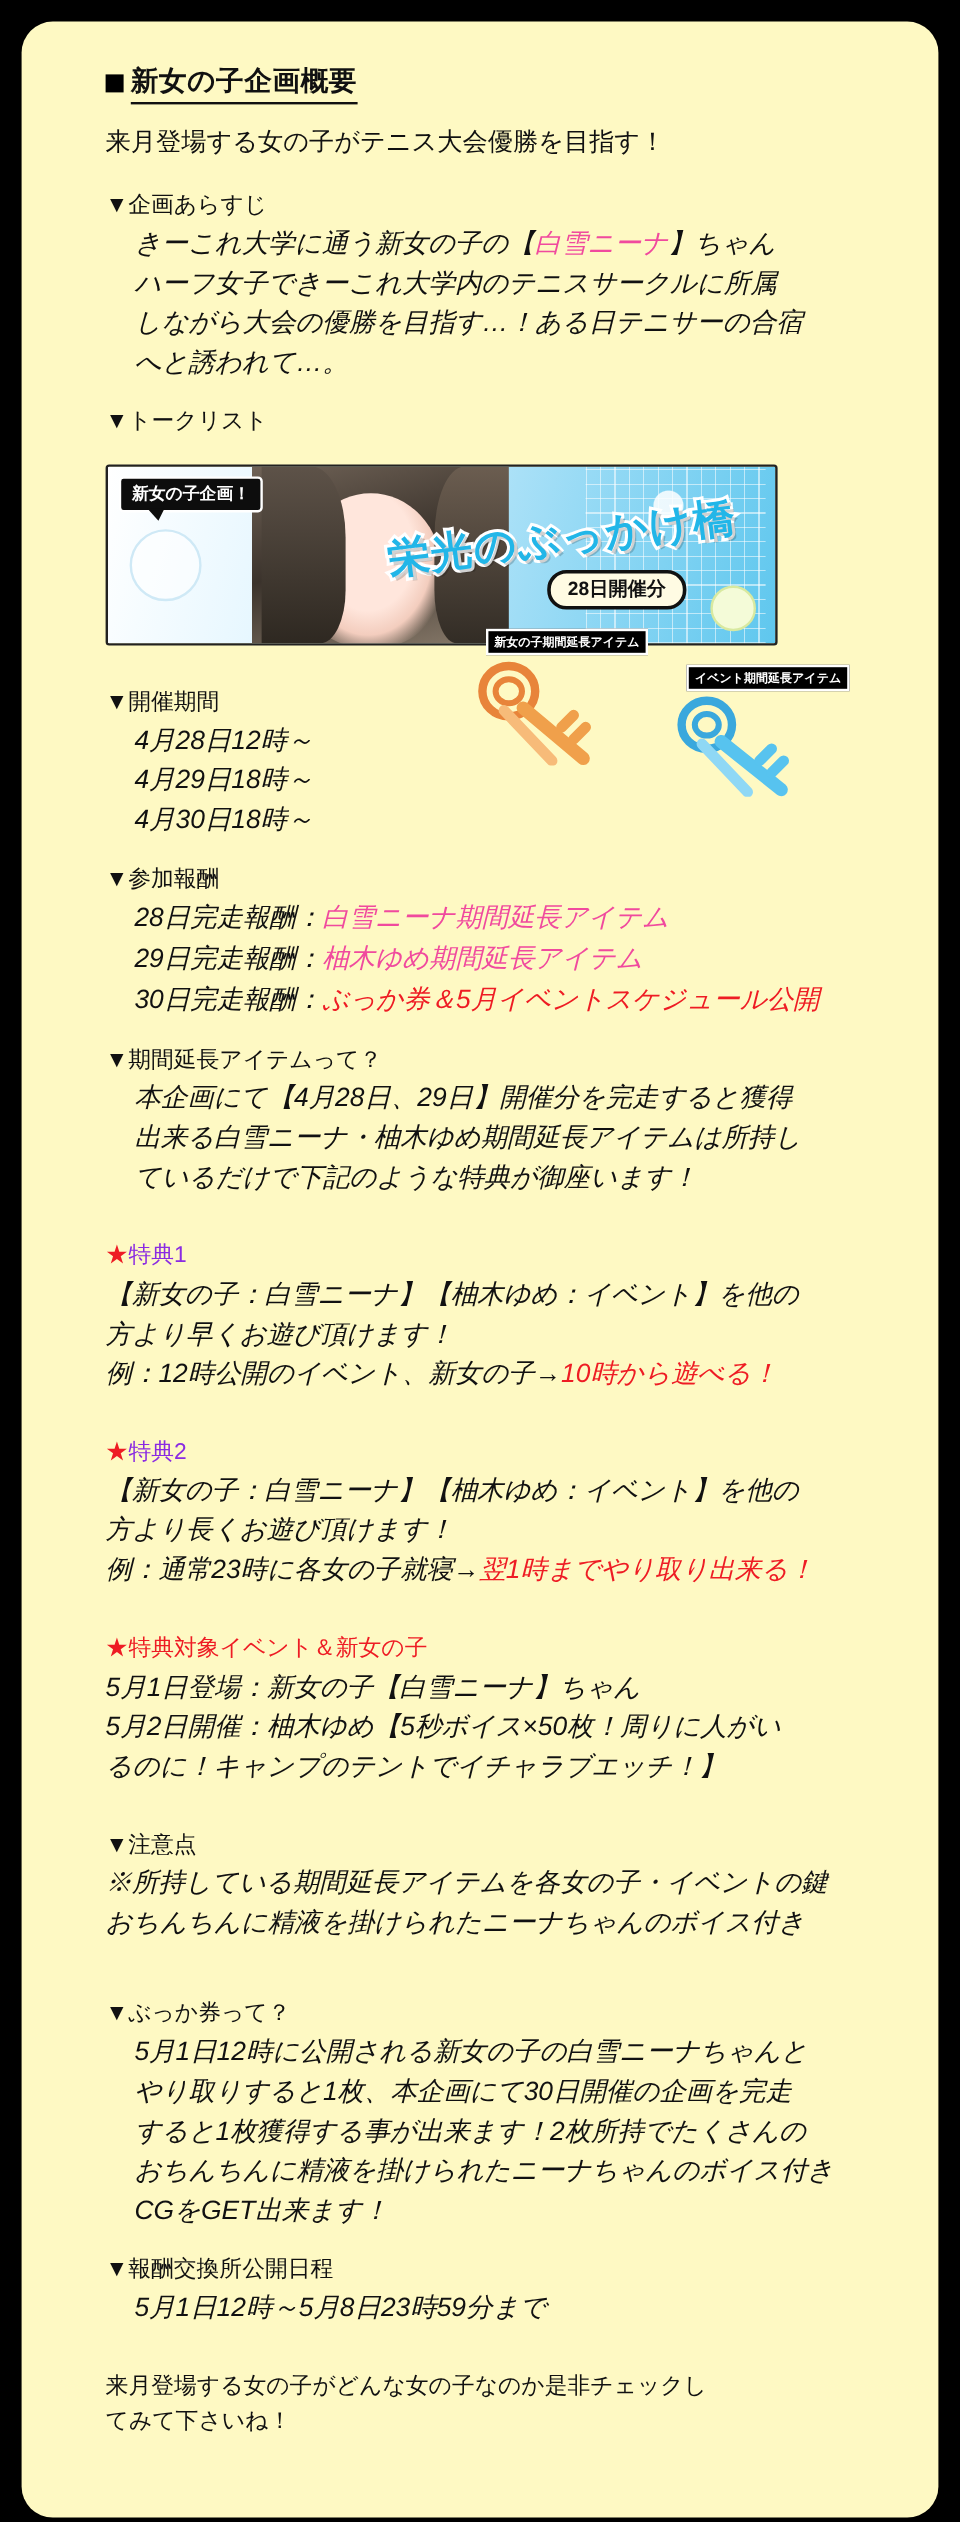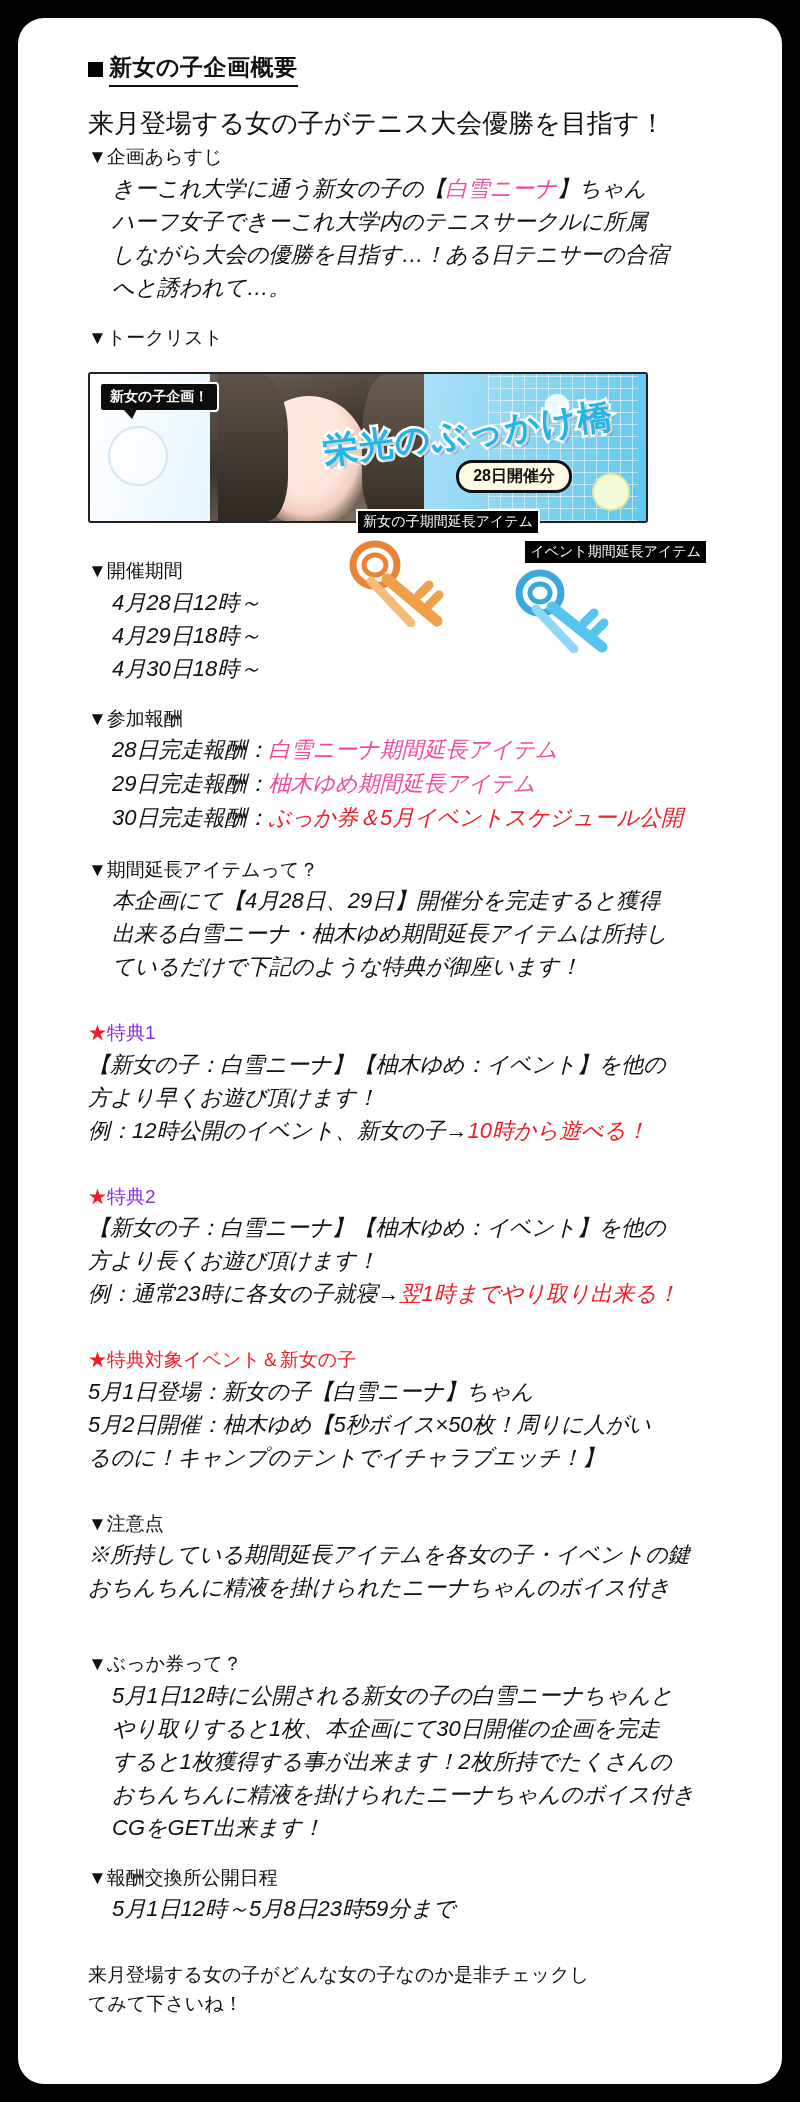--- a/index.html
+++ b/index.html
@@ -17,21 +17,21 @@
     width: 800px;
     min-height: 2102px;
     background: #000000;
     box-sizing: border-box;
     padding: 18px 18px;
     display: flex;
     justify-content: center;
   }
   .card {
     width: 764px;
-    background: #ffffff;
+    background: #fef9c3;
     border-radius: 26px;
     box-sizing: border-box;
     padding: 28px 56px 40px 70px;
     position: relative;
   }
   .title {
     font-size: 23px;
     font-weight: bold;
     color: #111111;
     letter-spacing: 0.5px;
@@ -45,23 +45,24 @@
     width: 15px;
     height: 15px;
     background: #000000;
     margin-right: 2px;
   }
   .title .u {
     border-bottom: 2px solid #111111;
     padding-bottom: 2px;
   }
   .lead {
-    font-size: 26px;
+    font-size: 21px;
     color: #111111;
     line-height: 1.55;
+    margin-bottom: 22px;
   }
   .sec {
     margin-bottom: 20px;
   }
   .sec-head {
     font-size: 19px;
     color: #111111;
     line-height: 1.5;
   }
   .sec-body {
@@ -207,22 +208,22 @@
   .keys-row {
     position: relative;
     height: 0;
   }
   .keyart {
     position: absolute;
   }
   .keyart .lbl {
     background: #000000;
     color: #ffffff;
-    font-size: 14px;
-    font-weight: normal;
+    font-size: 10px;
+    font-weight: bold;
     padding: 2px 5px;
     border: 2px solid #ffffff;
     white-space: nowrap;
     display: inline-block;
     margin-left: 15px;
   }
   .keyart.k1 { right: 186px; top: -22px; }
   .keyart.k2 { right: 18px; top: 8px; }
   .key-svg { display: block; }
   .items-list { line-height: 1.55; }

